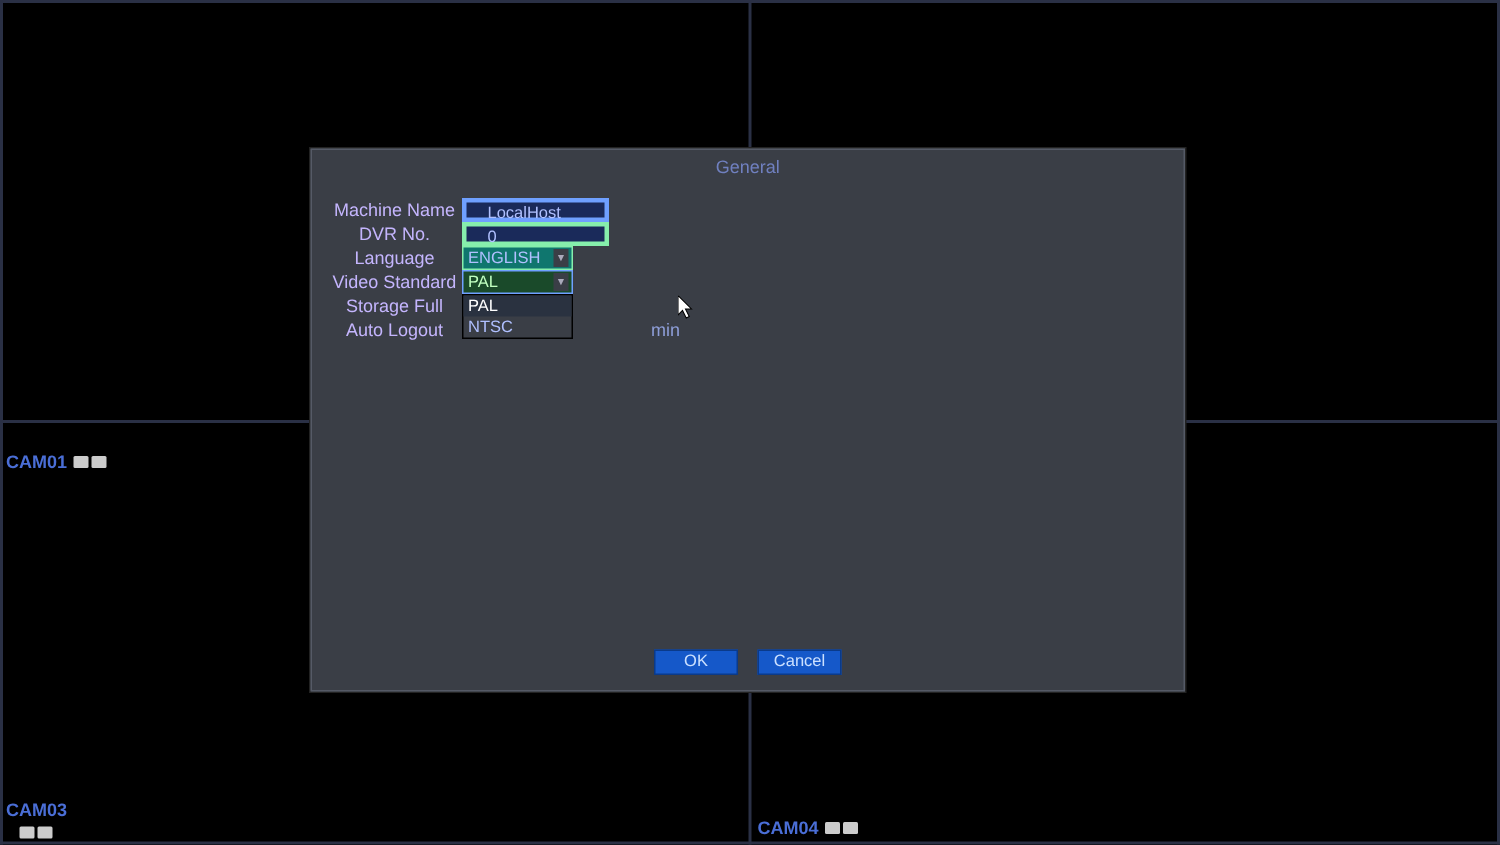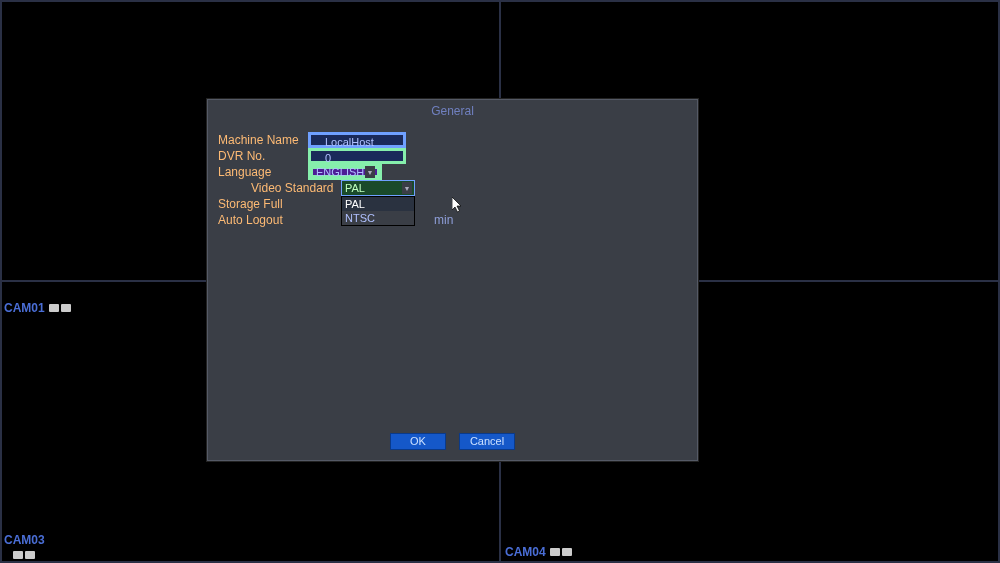--- a/index.html
+++ b/index.html
@@ -37,21 +37,21 @@
     display:inline-flex; gap:2px;
   }
   .cam-icon {
     width:10px; height:8px; background:#ccc; display:inline-block; border-radius:1px;
   }
 
   .dialog {
     position: absolute;
     left: 207px;
     top: 99px;
-    width: 491px;
+    width: 583px;
     height: 362px;
     background: #3a3e46;
     border: 1px solid #555a66;
     box-shadow: 0 0 0 1px #222;
   }
   .dialog-title {
     text-align: center;
     padding: 4px 0;
     color: #7080c0;
     font-size: 12px;
@@ -61,43 +61,44 @@
   }
   .row {
     display: flex;
     align-items: center;
     height: 16px;
     margin-bottom: 0px;
     position: relative;
   }
   .label {
     width: 90px;
-    color: #fdba74;
+    color: #c4b5fd;
     font-size: 12px;
     flex-shrink: 0;
+    text-align: center;
   }
   .text-input {
     width: 98px;
     height: 16px;
     background: #1a2a5a;
     border: 3px solid #86efac;
     color: #b0c0ff;
     font-size: 11px;
     padding: 0 14px;
     line-height: 14px;
   }
   .text-input.highlight {
     border-color: #6fa0ff;
     background: #1a2a5a;
   }
   .select-box {
     width: 74px;
     height: 16px;
-    background: #4c1d95;
-    border: 5px solid #86efac;
+    background: #0f766e;
+    border: 1px solid #86efac;
     color: #b0c0ff;
     font-size: 11px;
     display: flex;
     align-items: center;
     justify-content: space-between;
     padding: 0 2px 0 3px;
     position: relative;
   }
   .select-box.active {
     border: 1px solid #6fa0ff;
@@ -225,21 +226,21 @@
     </div>
 
     <div class="row">
       <div class="label">Language</div>
       <div class="select-box">
         <span>ENGLISH</span>
         <span class="select-arrow">▼</span>
       </div>
     </div>
 
-    <div class="row" style="position:relative;margin-left:33px;">
+    <div class="row" style="position:relative;">
       <div class="label">Video Standard</div>
       <div class="select-box active">
         <span>PAL</span>
         <span class="select-arrow">▼</span>
       </div>
       <div class="dropdown-list">
         <div class="dropdown-item hover">PAL</div>
         <div class="dropdown-item">NTSC</div>
       </div>
     </div>

